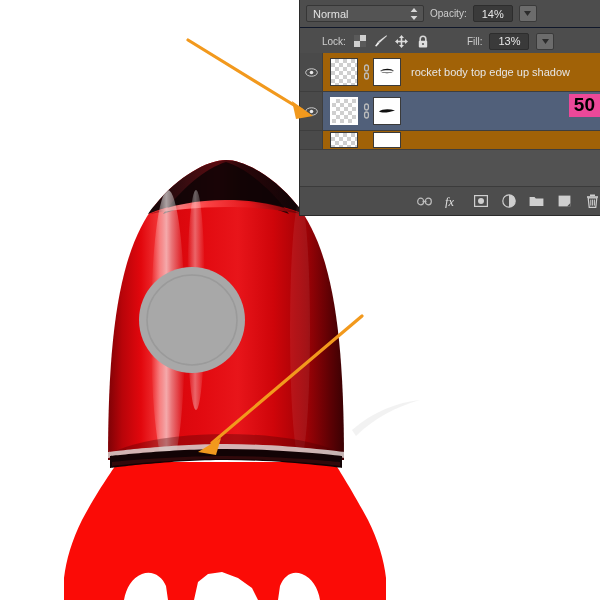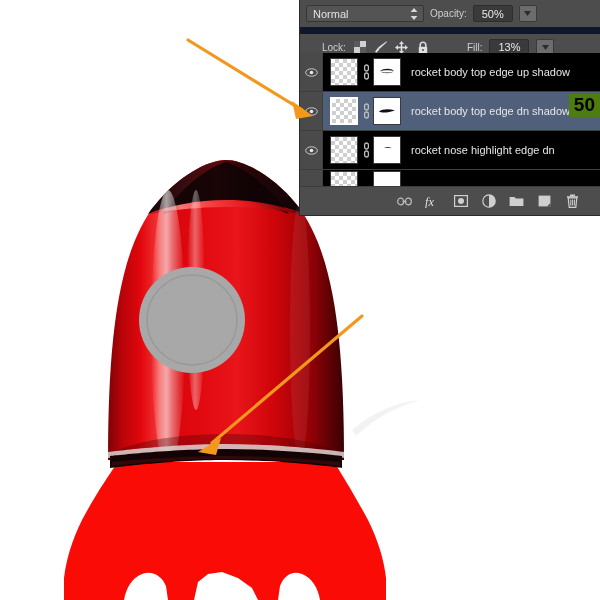--- a/index.html
+++ b/index.html
@@ -15,21 +15,21 @@
   
   #ps-panel{
     position:absolute;left:300px;top:0;width:300px;height:215px;
     background:#484848;
     color:#d4d4d4;
     font-size:11px;
     box-shadow:0 0 0 1px #2b2b2b;
     z-index:20;
   }
   .panel-top{
-    height:27px;border-bottom:7px solid #0f172a;
+    height:27px;border-bottom:1px solid #0f172a;
     display:flex;align-items:center;padding:0 6px;gap:6px;
     background:#4d4d4d;
   }
   .blend-select{
     position:relative;width:118px;height:17px;background:#545454;
     border:1px solid #363636;border-radius:2px;
     display:flex;align-items:center;padding-left:6px;
     font-size:11px;color:#e2e2e2;box-sizing:border-box;
   }
   .blend-select .chev{
@@ -52,21 +52,21 @@
     display:flex;align-items:center;padding:0 22px;gap:7px;
     background:#4d4d4d;
   }
   .lockicon{width:14px;height:14px;display:flex;align-items:center;justify-content:center;}
 
   
   #layer-list{position:absolute;left:0;top:53px;right:0;height:133px;overflow:hidden;background:#525252;}
   .layer-row{
     height:38px;display:flex;align-items:center;
     border-bottom:1px solid #3e3e3e;
-    background:#000000;position:relative;
+    background:#a16207;position:relative;
   }
   .layer-row.selected{background:#51607a;}
   .eye-cell{width:22px;height:100%;display:flex;align-items:center;justify-content:center;
     background:#4a4a4a;border-right:1px solid #3e3e3e;}
   .eye{width:13px;height:9px;}
   .thumb-wrap{margin-left:6px;width:30px;height:30px;display:flex;align-items:center;justify-content:center;}
   .thumb{
     width:28px;height:28px;box-sizing:border-box;
     background-color:#ffffff;
     background-image:
@@ -81,28 +81,28 @@
     width:28px;height:28px;background:#ffffff;border:1px solid #3a3a3a;
     display:flex;align-items:center;justify-content:center;box-sizing:border-box;
   }
   .layer-name{margin-left:10px;font-size:11px;color:#e6e6e6;white-space:nowrap;}
   .partial-row{height:18px;}
 
   #panel-footer{
     position:absolute;left:0;bottom:0;width:100%;height:29px;
     background:#4d4d4d;border-top:1px solid #3b3b3b;
     display:flex;align-items:center;justify-content:flex-end;gap:13px;
-    padding-right:20px;box-sizing:border-box;
+    padding-right:0;box-sizing:border-box;
   }
   .foot-icon{width:15px;height:15px;display:flex;align-items:center;justify-content:center;}
 
   
   #badge-50{
     position:absolute;right:0px;top:94px;
-    background:#4d7c0f;color:#000;font-weight:bold;font-size:19px;
+    background:#ec4899;color:#000;font-weight:bold;font-size:19px;
     padding:1px 5px 2px 5px;line-height:20px;z-index:40;
     font-family:"Liberation Sans", sans-serif;
   }
 
   #arrows{position:absolute;left:0;top:0;width:600px;height:600px;z-index:30;pointer-events:none;}
 </style>
 </head>
 <body>
 
 <div id="artboard">
@@ -207,21 +207,21 @@
     <div class="blend-select">
       <span>Normal</span>
       <span class="chev">
         <svg width="8" height="12" viewBox="0 0 8 12">
           <path d="M4 0 L7.4 4 L0.6 4 Z" fill="#d8d8d8"></path>
           <path d="M4 12 L0.6 8 L7.4 8 Z" fill="#d8d8d8"></path>
         </svg>
       </span>
     </div>
     <span class="lbl">Opacity:</span>
-    <div class="numbox">50%</div>
+    <div class="numbox">14%</div>
     <div class="stepper">
       <svg width="7" height="5" viewBox="0 0 7 5">
           <path d="M0 0 L7 0 L3.5 5 Z" fill="#2c2c2c"></path>
         </svg>
     </div>
   </div>
 
   <div class="panel-lock">
     <span class="lbl">Lock:</span>
 
@@ -309,46 +309,22 @@
         <svg width="9" height="16" viewBox="0 0 9 16">
           <rect x="2.6" y="1" width="3.8" height="6" rx="1.9" fill="none" stroke="#bdbdbd" stroke-width="1.3"></rect>
           <rect x="2.6" y="9" width="3.8" height="6" rx="1.9" fill="none" stroke="#bdbdbd" stroke-width="1.3"></rect>
         </svg>
       </div>
       <div class="mask">
         <svg width="22" height="14" viewBox="0 0 22 14">
           <path d="M3 7.5 C6 5 13 4.5 19 6.5 C13 8.5 6 9.5 3 7.5 Z" fill="#111"></path>
         </svg>
       </div>
-      <div class="layer-name">rocket body top edge dn shadow</div>
-    </div>
-
-    <div class="layer-row">
-      <div class="eye-cell">
-        <svg class="eye" viewBox="0 0 16 11">
-          <ellipse cx="8" cy="5.5" rx="7.2" ry="4.6" fill="none" stroke="#d8d8d8" stroke-width="1.1"></ellipse>
-          <circle cx="8" cy="5.5" r="2.2" fill="#e8e8e8"></circle>
-        </svg>
-      </div>
-      <div class="thumb-wrap">
-          <div class="thumb"></div>
-        </div>
-      <div class="linkicon">
-        <svg width="9" height="16" viewBox="0 0 9 16">
-          <rect x="2.6" y="1" width="3.8" height="6" rx="1.9" fill="none" stroke="#bdbdbd" stroke-width="1.3"></rect>
-          <rect x="2.6" y="9" width="3.8" height="6" rx="1.9" fill="none" stroke="#bdbdbd" stroke-width="1.3"></rect>
-        </svg>
-      </div>
-      <div class="mask">
-        <svg width="22" height="14" viewBox="0 0 22 14">
-          <path d="M8 5 C10 3.6 14 3.6 15.5 5.2 C13 4.8 10 4.8 8 5 Z" fill="#111"></path>
-        </svg>
-      </div>
-      <div class="layer-name">rocket nose highlight edge dn</div>
-    </div>
+    </div>
+
 
     <div class="layer-row partial-row">
       <div class="eye-cell"></div>
       <div class="thumb-wrap">
           <div class="thumb" style="height:16px"></div>
         </div>
       <div class="linkicon"></div>
       <div class="mask" style="height:16px"></div>
     </div>
   </div>

